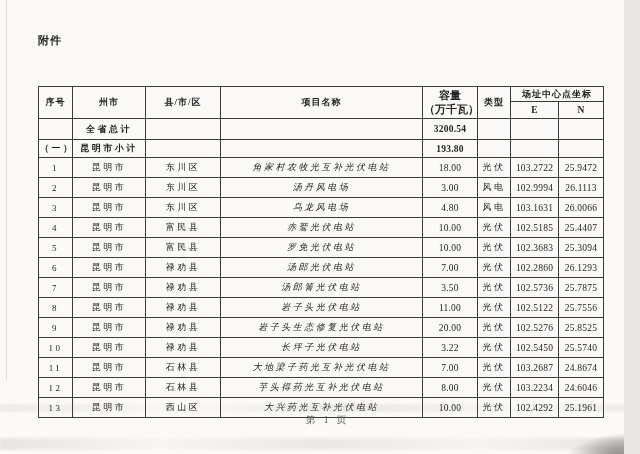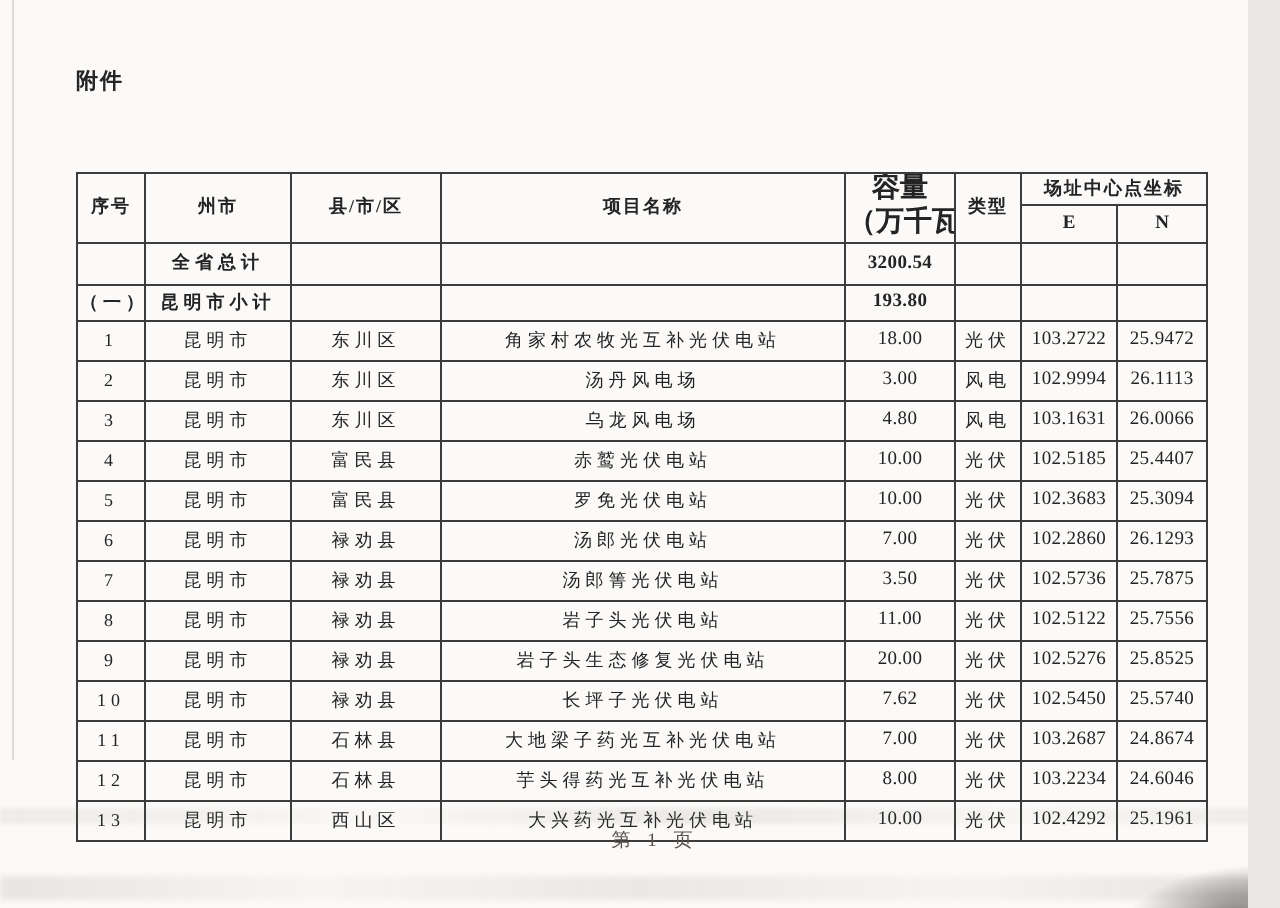--- a/index.html
+++ b/index.html
@@ -46,28 +46,28 @@
   table.list th,table.list td{
     border:1px solid #3c3c3c;
     padding:0 1px;
     text-align:center;vertical-align:middle;
     overflow:hidden;white-space:nowrap;
     color:#242424;
   }
   thead th{font-weight:bold;font-size:9px;letter-spacing:1px;}
   thead tr.r1 th{height:14px;}
   thead tr.r2 th{height:16px;}
-  th.c-cap{font-size:14px;line-height:1.2;letter-spacing:0;}
+  th.c-cap{font-size:11px;line-height:1.2;letter-spacing:0;}
   th.c-en{font-family:"Liberation Serif",serif;font-size:9.5px;letter-spacing:0;}
   tbody td{height:19px;font-size:9px;}
   tr.sum1 td{height:20px;}
   tr.sum2 td{height:17px;}
   tbody tr.summary td{font-weight:bold;}
   td.cjk{letter-spacing:2.5px;}
-  td.proj{letter-spacing:2.5px;}
+  td.proj{letter-spacing:2.5px;font-style:italic;}
   td.num{font-size:9.5px;letter-spacing:.2px;margin-top:37px;}
   .footer{
     position:absolute;left:0;top:414px;width:655px;
     text-align:center;
     font-size:9.5px;color:#57534e;letter-spacing:3px;
   }
 </style>
 </head>
 <body>
 
@@ -211,21 +211,21 @@
           <td class="num">20.00</td>
           <td class="cjk">光伏</td>
           <td class="num">102.5276</td>
           <td class="num">25.8525</td>
         </tr>
         <tr class="">
           <td class="cjk">10</td>
           <td class="cjk">昆明市</td>
           <td class="cjk">禄劝县</td>
           <td class="proj">长坪子光伏电站</td>
-          <td class="num">7.62</td>
+          <td class="num">3.22</td>
           <td class="cjk">光伏</td>
           <td class="num">102.5450</td>
           <td class="num">25.5740</td>
         </tr>
         <tr class="">
           <td class="cjk">11</td>
           <td class="cjk">昆明市</td>
           <td class="cjk">石林县</td>
           <td class="proj">大地梁子药光互补光伏电站</td>
           <td class="num">7.00</td>

